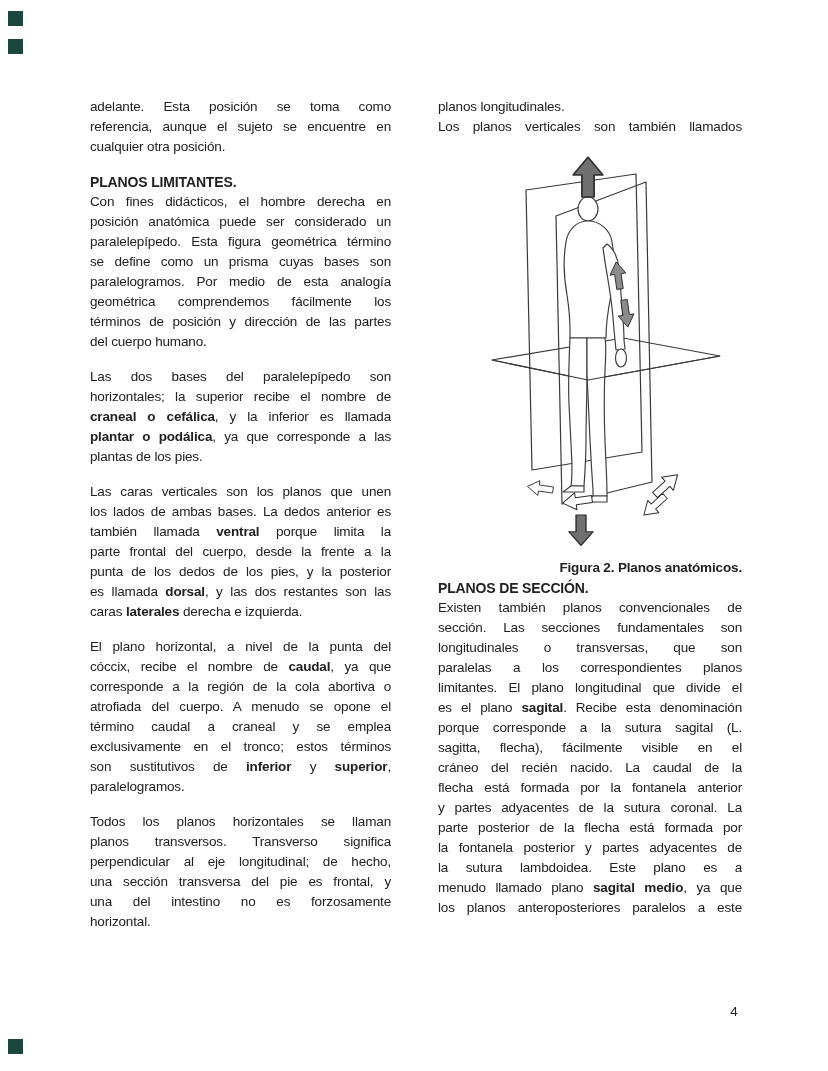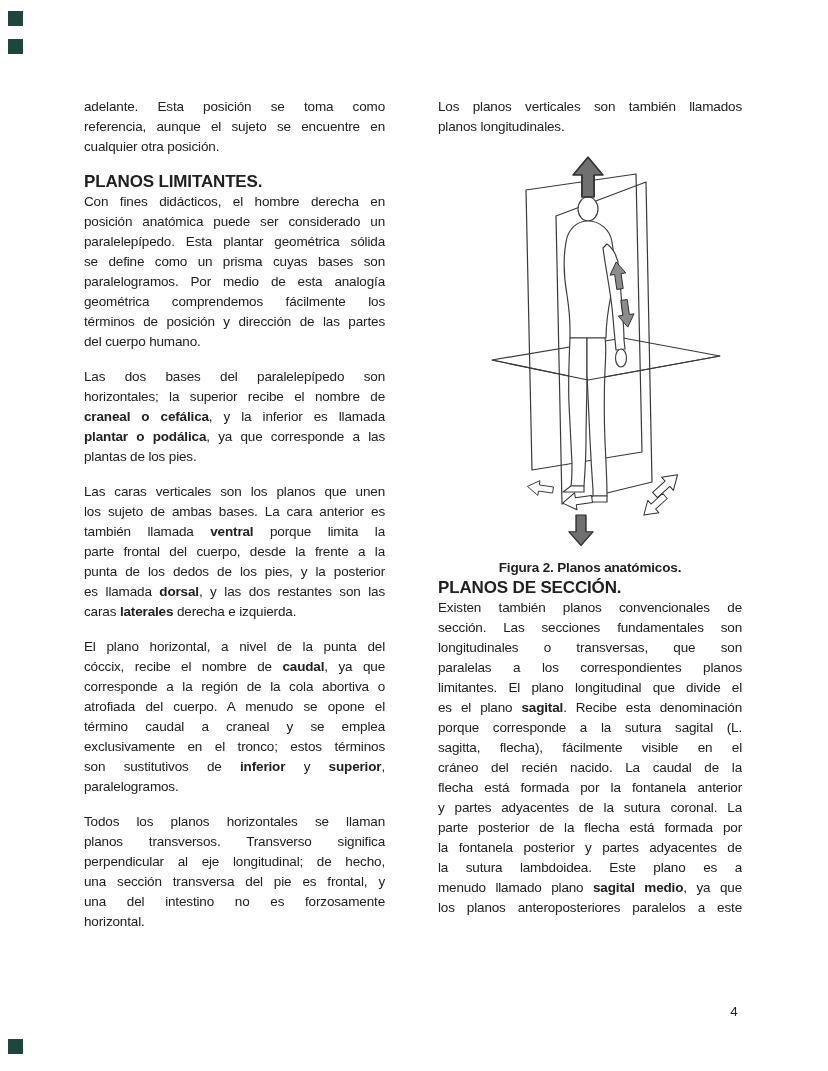--- a/index.html
+++ b/index.html
@@ -6,31 +6,31 @@
     --text:#212121; --background:#ffffff; --corner-mark:#1c463e;
     --figure-line:#3a3a3a; --figure-gray-arrow:#8c8c8c; --figure-dark-arrow:#707070;
   }
   *{margin:0;padding:0;box-sizing:border-box;}
   html,body{width:828px;height:1071px;background:var(--background);}
   body{position:relative;font-family:"Liberation Sans","DejaVu Sans",sans-serif;color:var(--text);}
   .page{position:absolute;inset:0;background:var(--background);}
   .corner-mark{position:absolute;left:8px;width:15px;height:15px;background:var(--corner-mark);}
   .mark-1{top:11px;} .mark-2{top:39px;} .mark-3{top:1039px;}
   .col{position:absolute;top:97px;font-size:13.5px;letter-spacing:-0.15px;}
-  .col-left{left:84px;width:301px;}
+  .col-left{left:90px;width:301px;}
   .col-right{left:438px;width:304px;}
   .para{margin:0 0 15px 0;}
   .tline{height:20px;line-height:20px;text-align:justify;text-align-last:justify;overflow:hidden;white-space:normal;}
   .tline.flush{text-align-last:left;}
   .tline b{font-weight:700;}
-  .heading{font-size:17px;font-weight:700;height:20px;line-height:20px;margin:0;}
+  .heading{font-size:14px;font-weight:700;height:20px;line-height:20px;margin:0;}
   .h2-heading{}
   .figure{margin:13px 0 0 0;text-align:center;}
   .figure svg{display:block;}
-  .fig-caption{font-size:13.5px;font-weight:700;margin-top:6px;height:20px;line-height:20px;text-align:center;}
+  .fig-caption{font-size:13.5px;font-weight:700;margin-top:6px;height:20px;line-height:20px;text-align:right;}
   .page-number{position:absolute;left:722px;top:1002px;width:24px;text-align:center;font-size:13.5px;height:20px;line-height:20px;}
   
   .fl{fill:none;stroke:var(--figure-line);stroke-width:1.2;stroke-linejoin:round;}
   .bd{fill:#fff;stroke:#3f3f3f;stroke-width:1.2;stroke-linejoin:round;}
   .arrow{stroke:#2f2f2f;stroke-width:1.3;stroke-linejoin:round;}
   .dark{fill:var(--figure-dark-arrow);}
   .gray{fill:var(--figure-gray-arrow);}
   .white{fill:#ffffff;}
 </style>
 </head>
@@ -45,37 +45,37 @@
   <div class="col col-left">
     <div class="para">
         <div class="tline"><span>adelante. Esta posición se toma como</span></div>
         <div class="tline"><span>referencia, aunque el sujeto se encuentre en</span></div>
         <div class="tline flush"><span>cualquier otra posición.</span></div>
       </div>
     <h3 class="heading">PLANOS LIMITANTES.</h3>
     <div class="para">
         <div class="tline"><span>Con fines didácticos, el hombre derecha en</span></div>
         <div class="tline"><span>posición anatómica puede ser considerado un</span></div>
-        <div class="tline"><span>paralelepípedo. Esta plantar geométrica sólida</span></div>
+        <div class="tline"><span>paralelepípedo. Esta figura geométrica término</span></div>
         <div class="tline"><span>se define como un prisma cuyas bases son</span></div>
         <div class="tline"><span>paralelogramos. Por medio de esta analogía</span></div>
         <div class="tline"><span>geométrica comprendemos fácilmente los</span></div>
         <div class="tline"><span>términos de posición y dirección de las partes</span></div>
         <div class="tline flush"><span>del cuerpo humano.</span></div>
       </div>
     <div class="para">
         <div class="tline"><span>Las dos bases del paralelepípedo son</span></div>
         <div class="tline"><span>horizontales; la superior recibe el nombre de</span></div>
         <div class="tline"><b>craneal o cefálica</b><span>, y la inferior es llamada</span></div>
         <div class="tline"><b>plantar o podálica</b><span>, ya que corresponde a las</span></div>
         <div class="tline flush"><span>plantas de los pies.</span></div>
       </div>
     <div class="para">
         <div class="tline"><span>Las caras verticales son los planos que unen</span></div>
-        <div class="tline"><span>los sujeto de ambas bases. La cara anterior es</span></div>
+        <div class="tline"><span>los lados de ambas bases. La dedos anterior es</span></div>
         <div class="tline"><span>también llamada </span><b>ventral</b><span> porque limita la</span></div>
         <div class="tline"><span>parte frontal del cuerpo, desde la frente a la</span></div>
         <div class="tline"><span>punta de los dedos de los pies, y la posterior</span></div>
         <div class="tline"><span>es llamada </span><b>dorsal</b><span>, y las dos restantes son las</span></div>
         <div class="tline flush"><span>caras </span><b>laterales</b><span> derecha e izquierda.</span></div>
       </div>
     <div class="para">
         <div class="tline"><span>El plano horizontal, a nivel de la punta del</span></div>
         <div class="tline"><span>cóccix, recibe el nombre de </span><b>caudal</b><span>, ya que</span></div>
         <div class="tline"><span>corresponde a la región de la cola abortiva o</span></div>
@@ -90,22 +90,22 @@
         <div class="tline"><span>planos transversos. Transverso significa</span></div>
         <div class="tline"><span>perpendicular al eje longitudinal; de hecho,</span></div>
         <div class="tline"><span>una sección transversa del pie es frontal, y</span></div>
         <div class="tline"><span>una del intestino no es forzosamente</span></div>
         <div class="tline flush"><span>horizontal.</span></div>
       </div>
   </div>
 
   <div class="col col-right">
     <div class="para">
+        <div class="tline flush"><span>planos longitudinales.</span></div>
         <div class="tline"><span>Los planos verticales son también llamados</span></div>
-        <div class="tline flush"><span>planos longitudinales.</span></div>
       </div>
 
     <figure class="figure">
       <svg width="304" height="400" viewBox="0 0 304 400">
         <defs>
           <path id="arr" d="M0,-4.5 L21,-4.5 L21,-11 L38,0 L21,11 L21,4.5 L0,4.5 Z"></path>
         </defs>
         <g>
           <path class="fl" d="M88,38 L198,22 L204,300 L94,318 Z"></path>
           <path class="fl" d="M118,64 L208,30 L214,330 L124,352 Z"></path>

